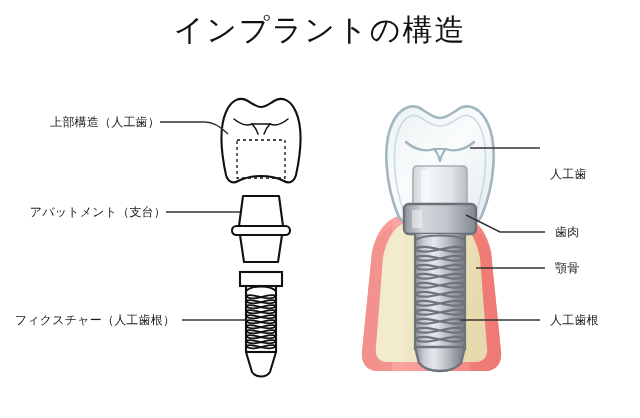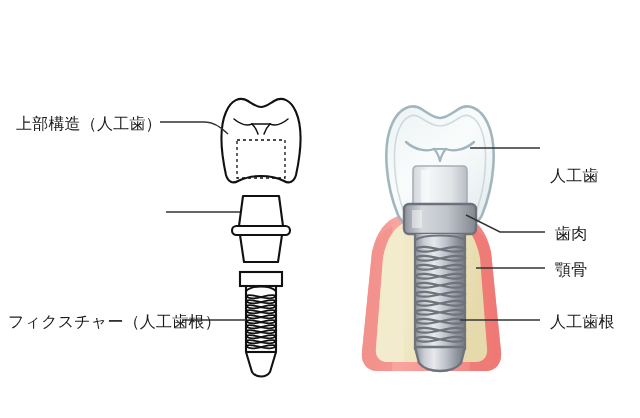--- a/index.html
+++ b/index.html
@@ -20,34 +20,35 @@
     text-align:center;
     font-size:30px;
     letter-spacing:2px;
     color:#111111;
     font-weight:400;
     font-family:"DejaVu Sans","Liberation Sans",sans-serif;
   }
 
   .lbl{
     position:absolute;
-    font-size:16px;
+    font-size:12px;
     color:#1a1a1a;
     white-space:nowrap;
     letter-spacing:0.2px;
     font-family:Liberation Serif, serif;
   }
   .lbl-left{text-align:right;}
   .lbl-right{text-align:left;}
 </style>
 </head>
 <body>
 
 <div id="stage">
 
+  <div class="title">インプラントの構造</div>
 
   <svg width="640" height="418" viewBox="0 0 640 418">
     <defs>
       <linearGradient id="screwGrad" x1="0" y1="0" x2="1" y2="0">
         <stop offset="0%" stop-color="#8A8E99"></stop>
         <stop offset="18%" stop-color="#C9CCD3"></stop>
         <stop offset="38%" stop-color="#E6E8EC"></stop>
         <stop offset="62%" stop-color="#BDC1C9"></stop>
         <stop offset="85%" stop-color="#8D919C"></stop>
         <stop offset="100%" stop-color="#767A85"></stop>
@@ -191,20 +192,21 @@
                C432 371 424 369 419 363 Z" fill="url(#screwGrad)" stroke="#6F737C" stroke-width="2.4" stroke-linejoin="round"></path>
     </g>
 
     <path d="M470 148 L540 148" fill="none" stroke="#333333" stroke-width="1.4"></path>
     <path d="M466 215 L500 232 L545 232" fill="none" stroke="#333333" stroke-width="1.4"></path>
     <path d="M476 268 L545 268" fill="none" stroke="#333333" stroke-width="1.4"></path>
     <path d="M460 320 L540 320" fill="none" stroke="#333333" stroke-width="1.4"></path>
   </svg>
 
   <div class="lbl lbl-left" style="left:16px;top:114px;width:144px;">上部構造（人工歯）</div>
+  <div class="lbl lbl-left" style="left:16px;top:204px;width:150px;">アバットメント（支台）</div>
   <div class="lbl lbl-left" style="left:8px;top:312px;width:174px;text-align:center;">フィクスチャー（人工歯根）</div>
 
   <div class="lbl lbl-right" style="left:550px;top:140px;margin-top:26px;">人工歯</div>
   <div class="lbl lbl-right" style="left:555px;top:224px;">歯肉</div>
   <div class="lbl lbl-right" style="left:555px;top:260px;text-align:right;">顎骨</div>
   <div class="lbl lbl-right" style="left:550px;top:312px;">人工歯根</div>
 
 </div>
 
 </body></html>

